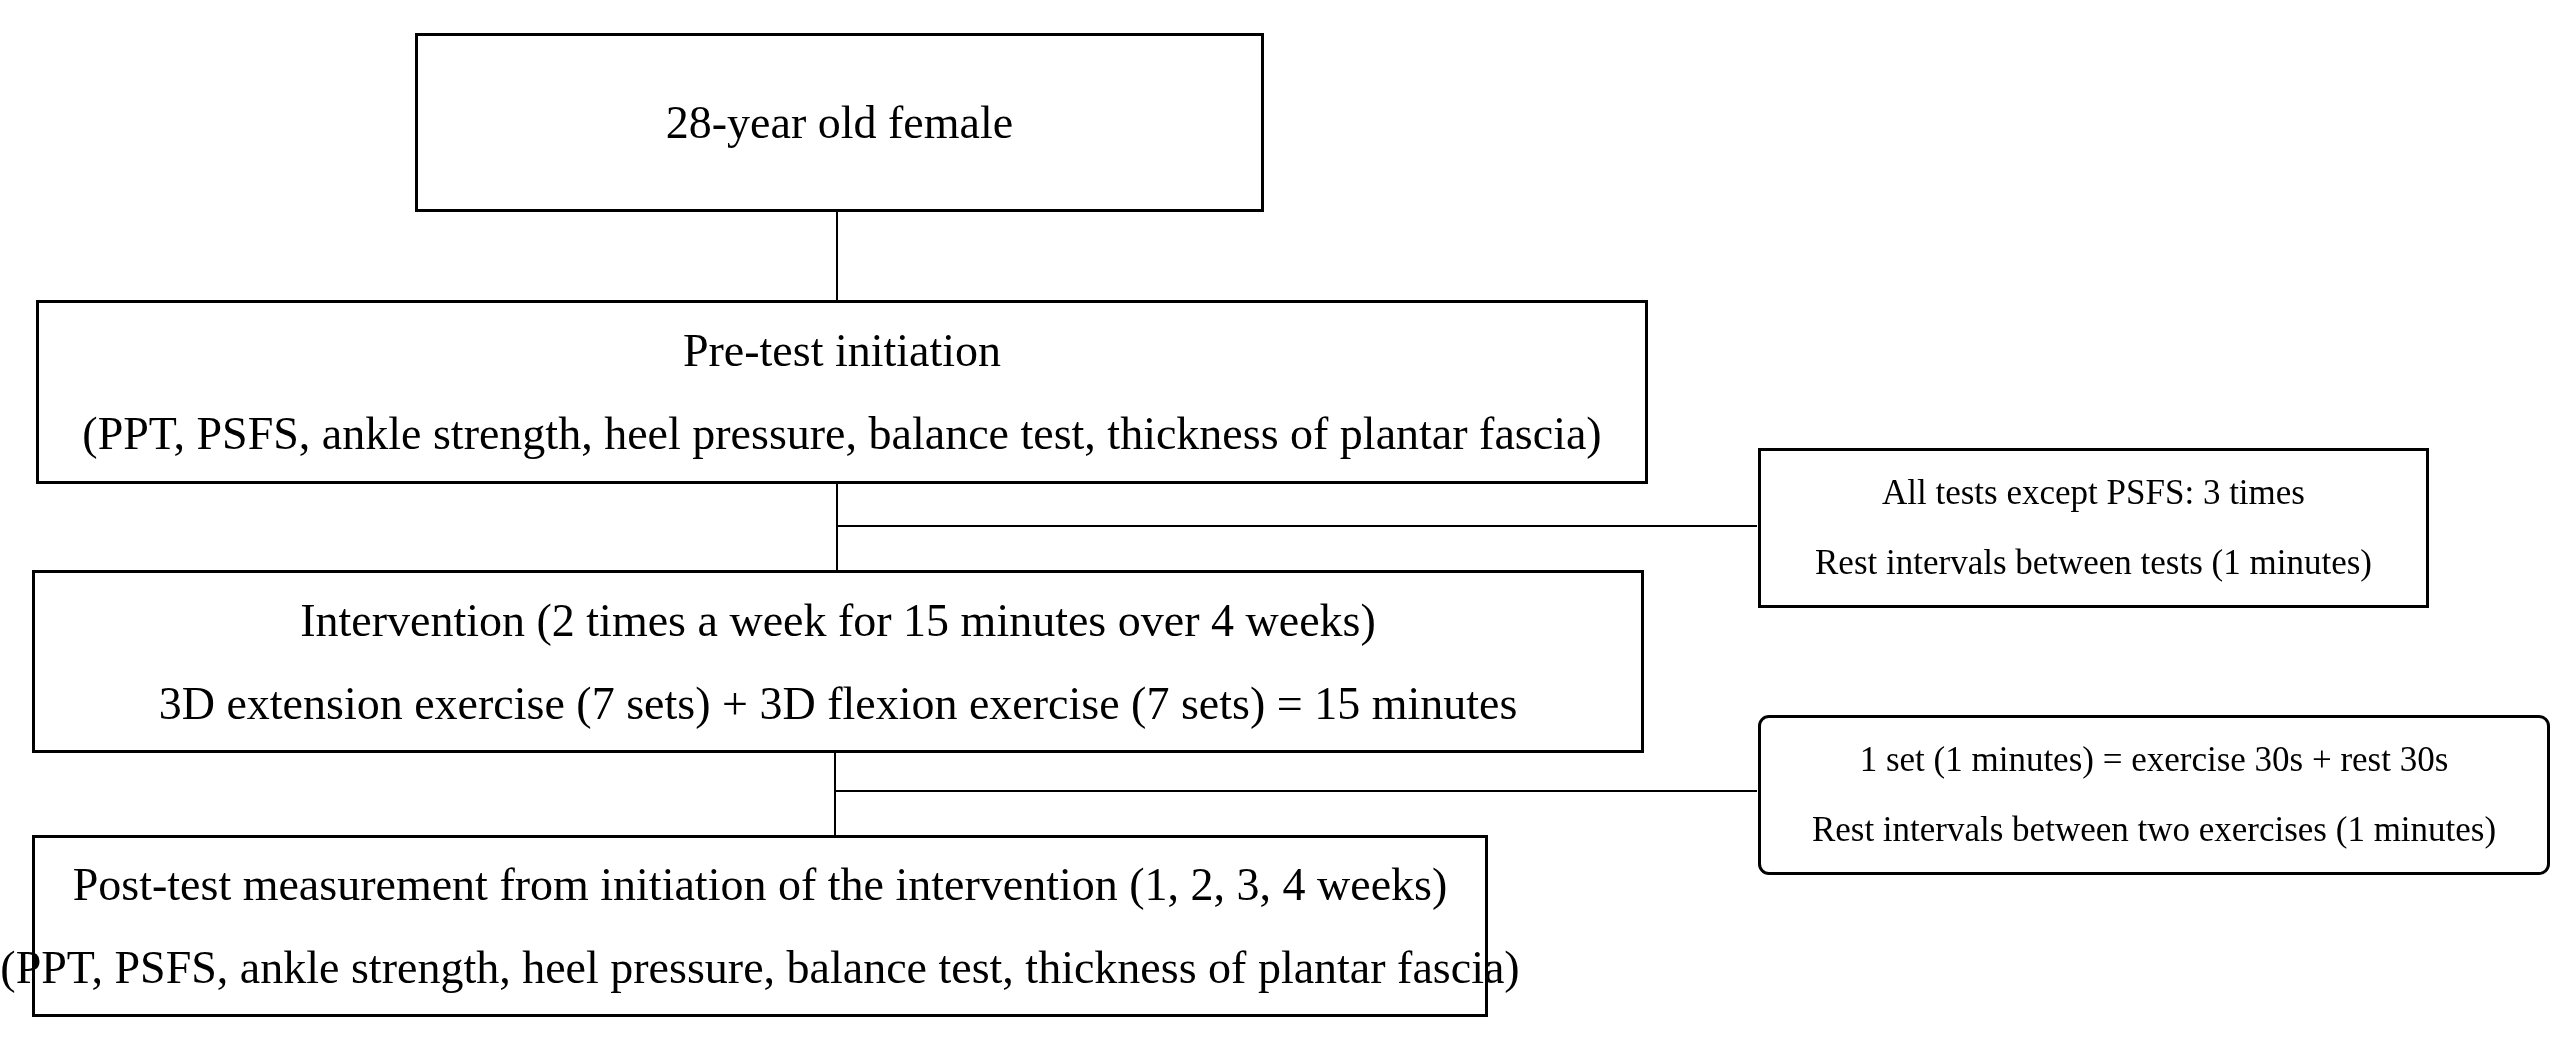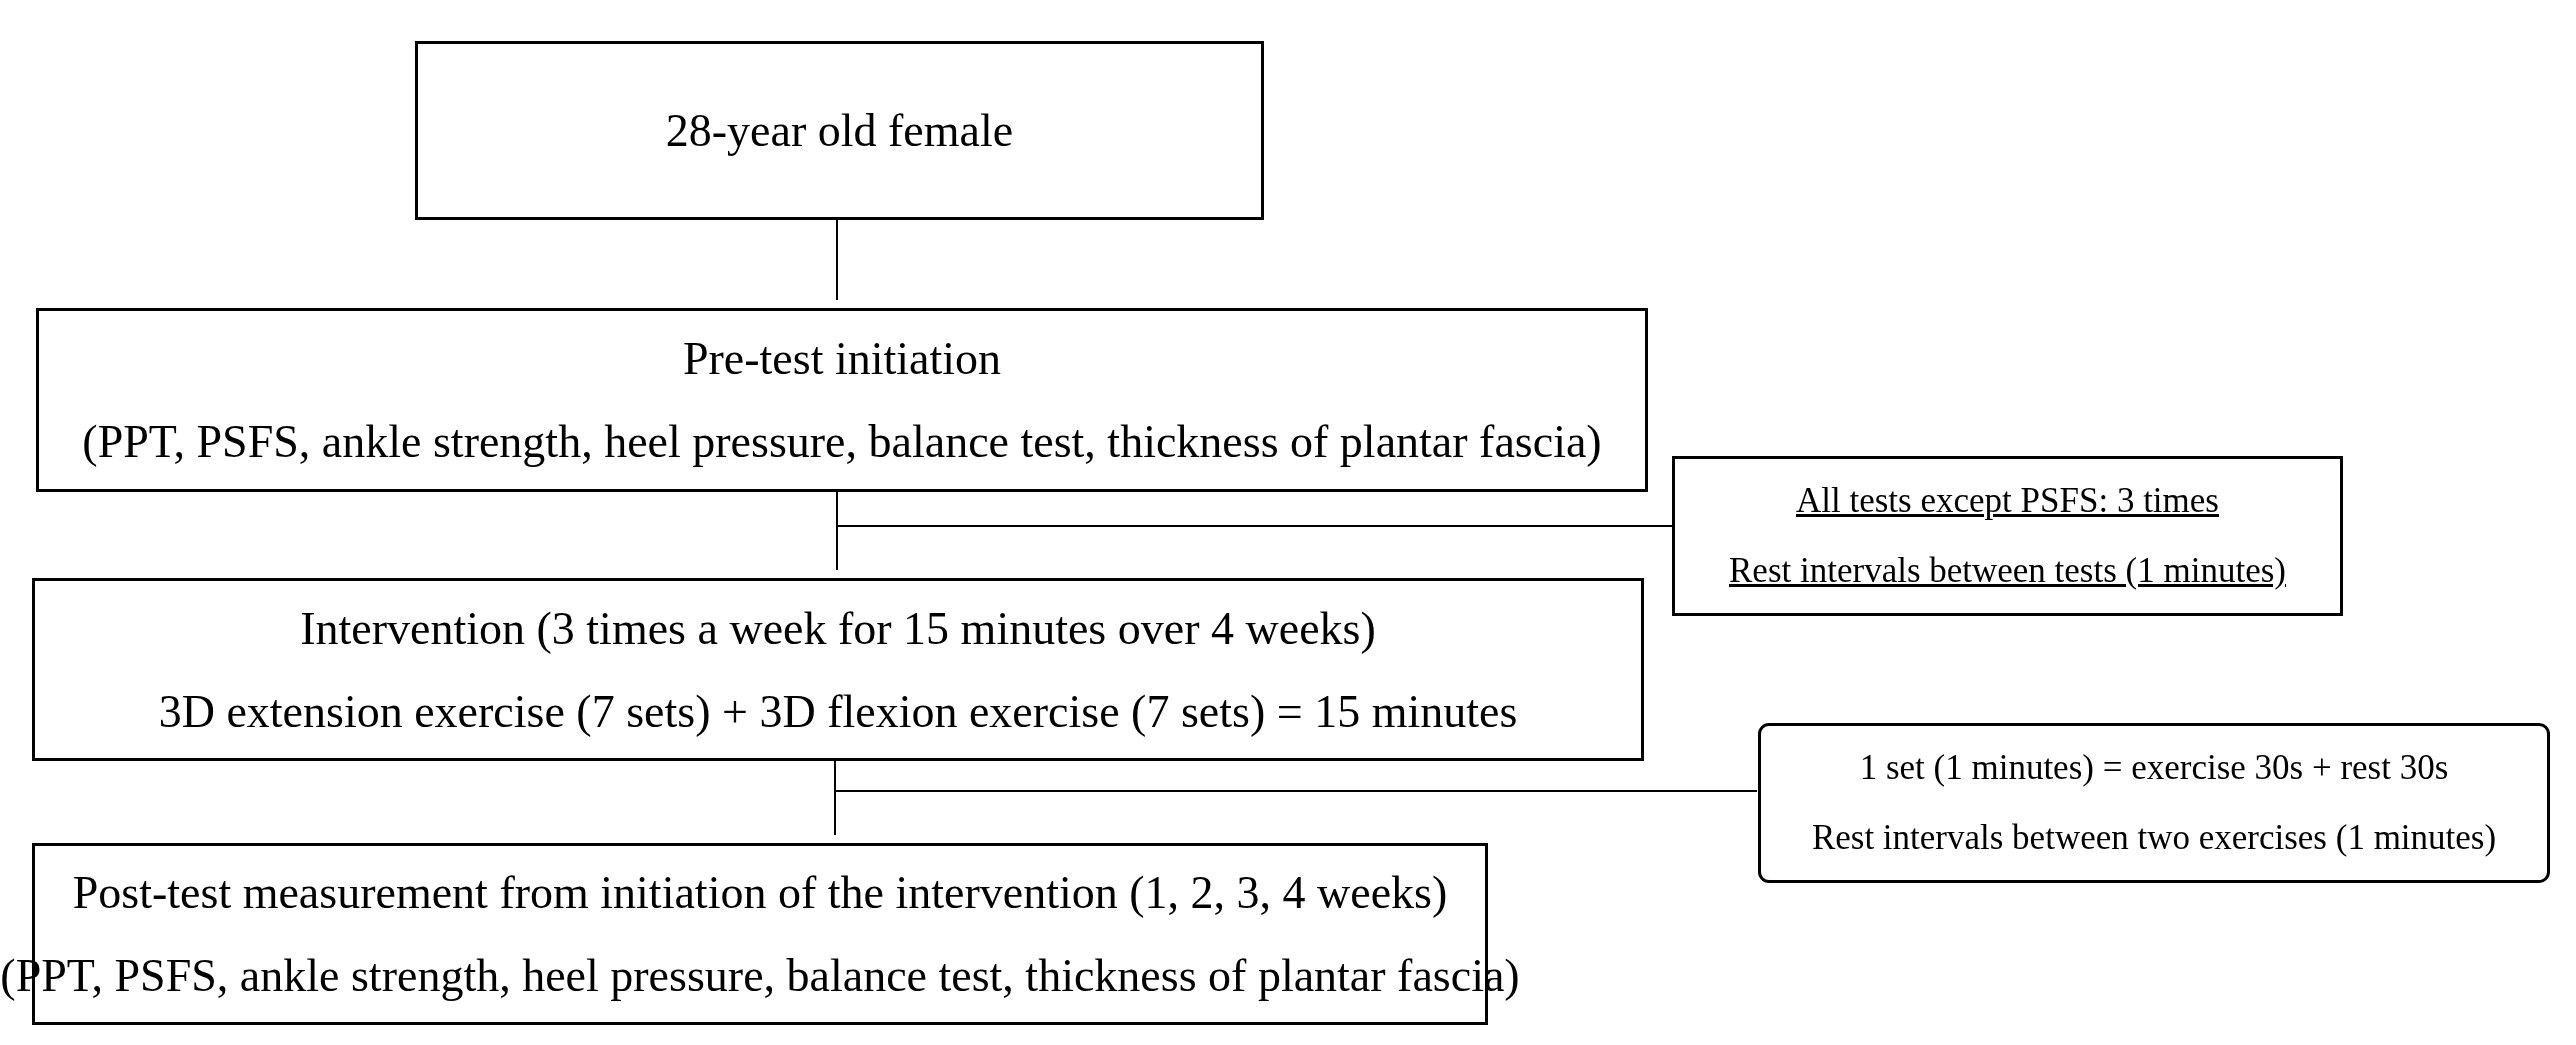--- a/index.html
+++ b/index.html
@@ -20,21 +20,20 @@
     position: absolute;
     box-sizing: border-box;
     border: 3.6px solid #000000;
     background: #ffffff;
     display: flex;
     flex-direction: column;
     align-items: center;
     justify-content: center;
     text-align: center;
     white-space: nowrap;
-    margin-top: 8px;
   }
   .box.main {
     font-size: 46px;
     gap: 30px;
   }
   .box.side {
     font-size: 35px;
     gap: 30px;
   }
   .connector {
@@ -58,27 +57,27 @@
 
   <div class="box main" style="left:415px; top:33px; width:849px; height:179px;">
     <span class="box-line">28-year old female</span>
   </div>
 
   <div class="box main" style="left:36px; top:300px; width:1612px; height:184px;">
     <span class="box-line">Pre-test initiation</span>
     <span class="box-line">(PPT, PSFS, ankle strength, heel pressure, balance test, thickness of plantar fascia)</span>
   </div>
 
-  <div class="box side" style="left:1672px; top:448px; width:671px; height:160px;text-decoration:underline;">
+  <div class="box side" style="left:1758px; top:448px; width:671px; height:160px;">
     <span class="box-line">All tests except PSFS: 3 times</span>
     <span class="box-line">Rest intervals between tests (1 minutes)</span>
   </div>
 
   <div class="box main" style="left:32px; top:570px; width:1612px; height:183px;">
-    <span class="box-line">Intervention (3 times a week for 15 minutes over 4 weeks)</span>
+    <span class="box-line">Intervention (2 times a week for 15 minutes over 4 weeks)</span>
     <span class="box-line">3D extension exercise (7 sets) + 3D flexion exercise (7 sets) = 15 minutes</span>
   </div>
 
   <div class="box side" style="left:1758px; top:715px; width:792px; height:160px;border-radius:11px;">
     <span class="box-line">1 set (1 minutes) = exercise 30s + rest 30s</span>
     <span class="box-line">Rest intervals between two exercises (1 minutes)</span>
   </div>
 
   <div class="box main" style="left:32px; top:835px; width:1456px; height:182px;">
     <span class="box-line">Post-test measurement from initiation of the intervention (1, 2, 3, 4 weeks)</span>

